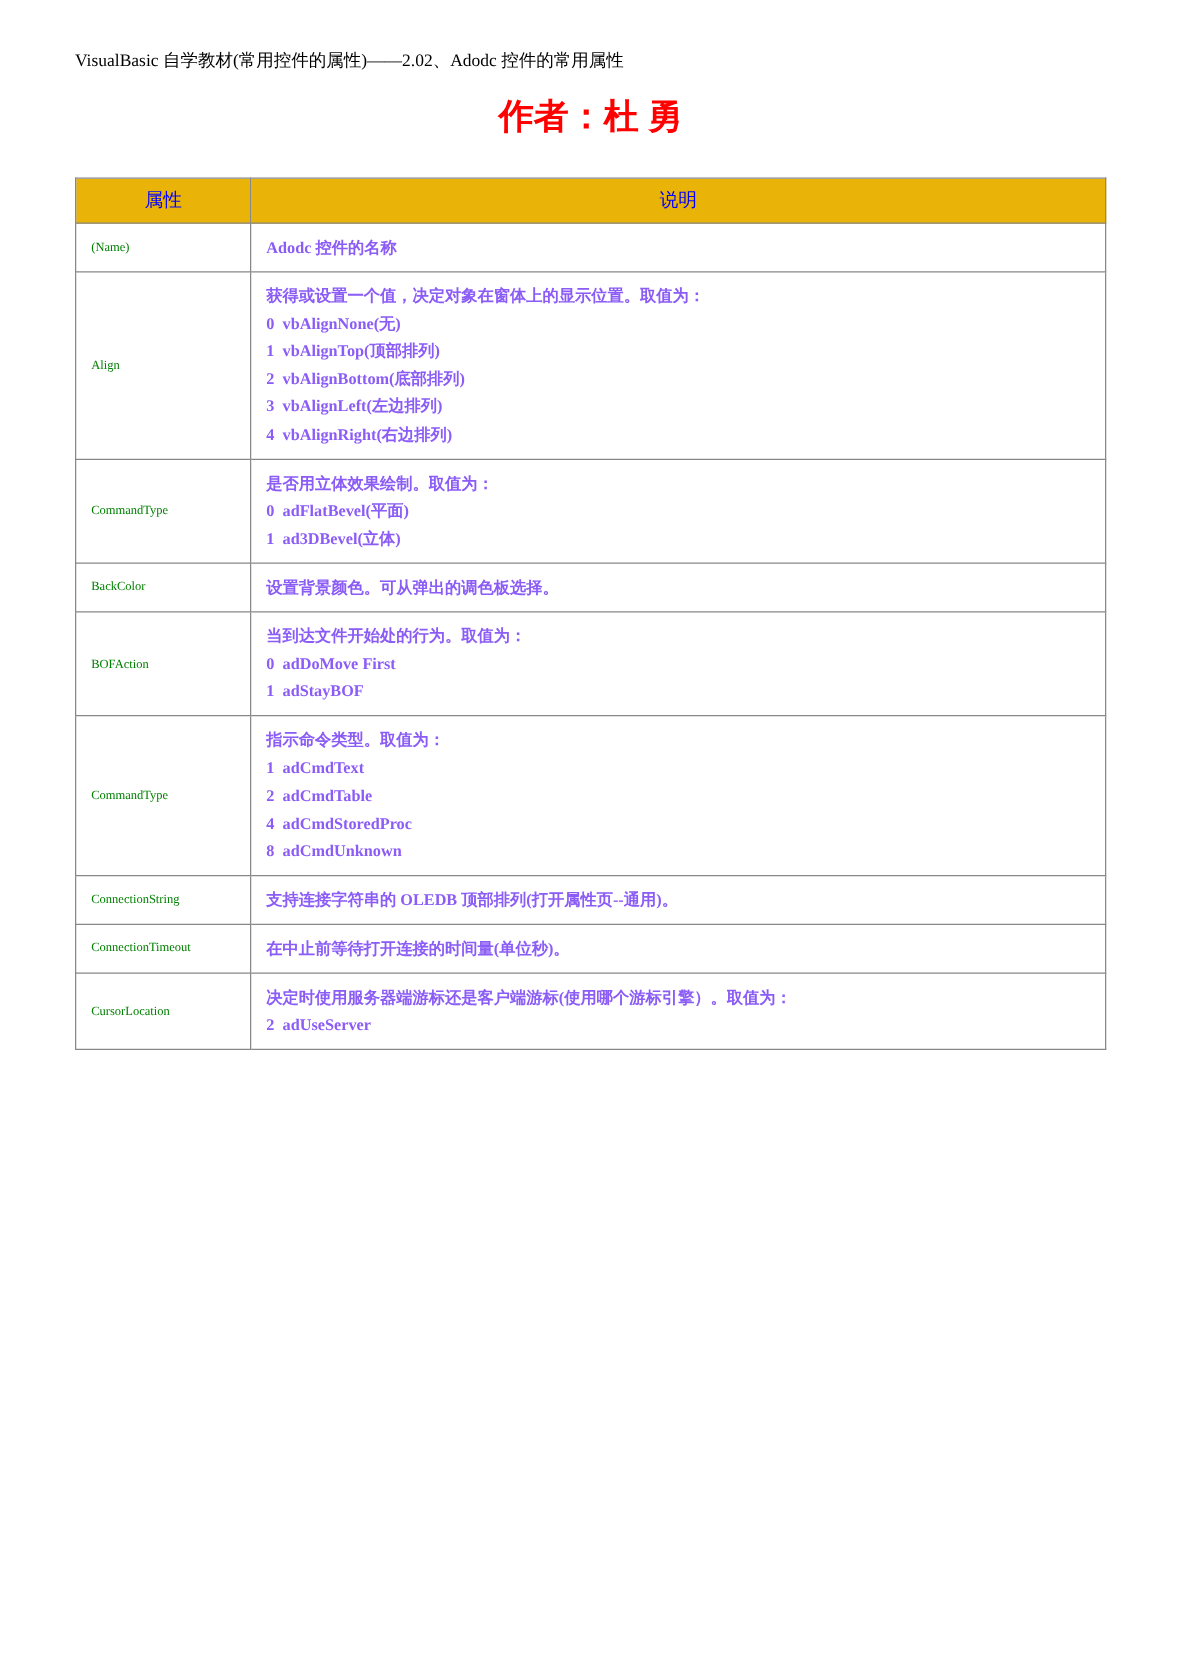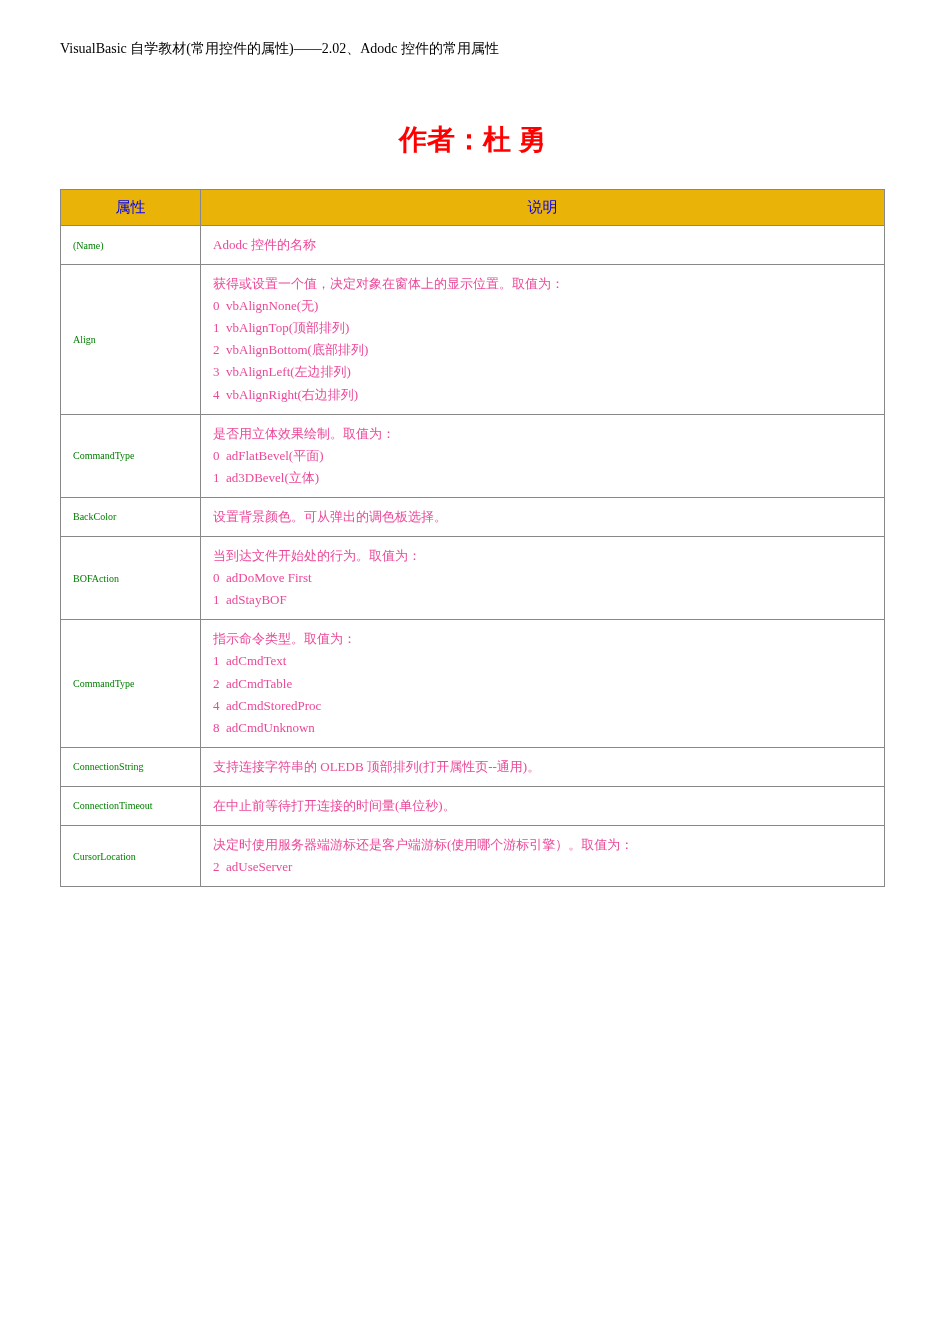--- a/index.html
+++ b/index.html
@@ -16,21 +16,20 @@
       width: 945px;
       min-height: 1337px;
     }
     .author-line {
       text-align: center;
       font-size: 28px;
       font-weight: bold;
       color: #ff0000;
       margin-bottom: 30px;
       font-family: "SimSun", "宋体", serif;
-      margin-top: 47px;
     }
     table {
       width: 100%;
       border-collapse: collapse;
       border: 1px solid #888888;
     }
     th, td {
       border: 1px solid #888888;
       padding: 8px 12px;
       vertical-align: top;
@@ -43,23 +42,24 @@
       font-weight: normal;
     }
     .col-property {
       width: 140px;
       color: #008000;
       font-family: Liberation Serif, serif;
       font-size: 10px;
       vertical-align: middle;
     }
     .col-description {
-      color: #ec4899;
+      color: #8b5cf6;
       font-size: 13px;
       line-height: 1.7;
+      font-weight: bold;
     }
     .col-description .desc-text {
       white-space: pre-wrap;
     }
   </style>
 </head>
 <body>
 
 
 

